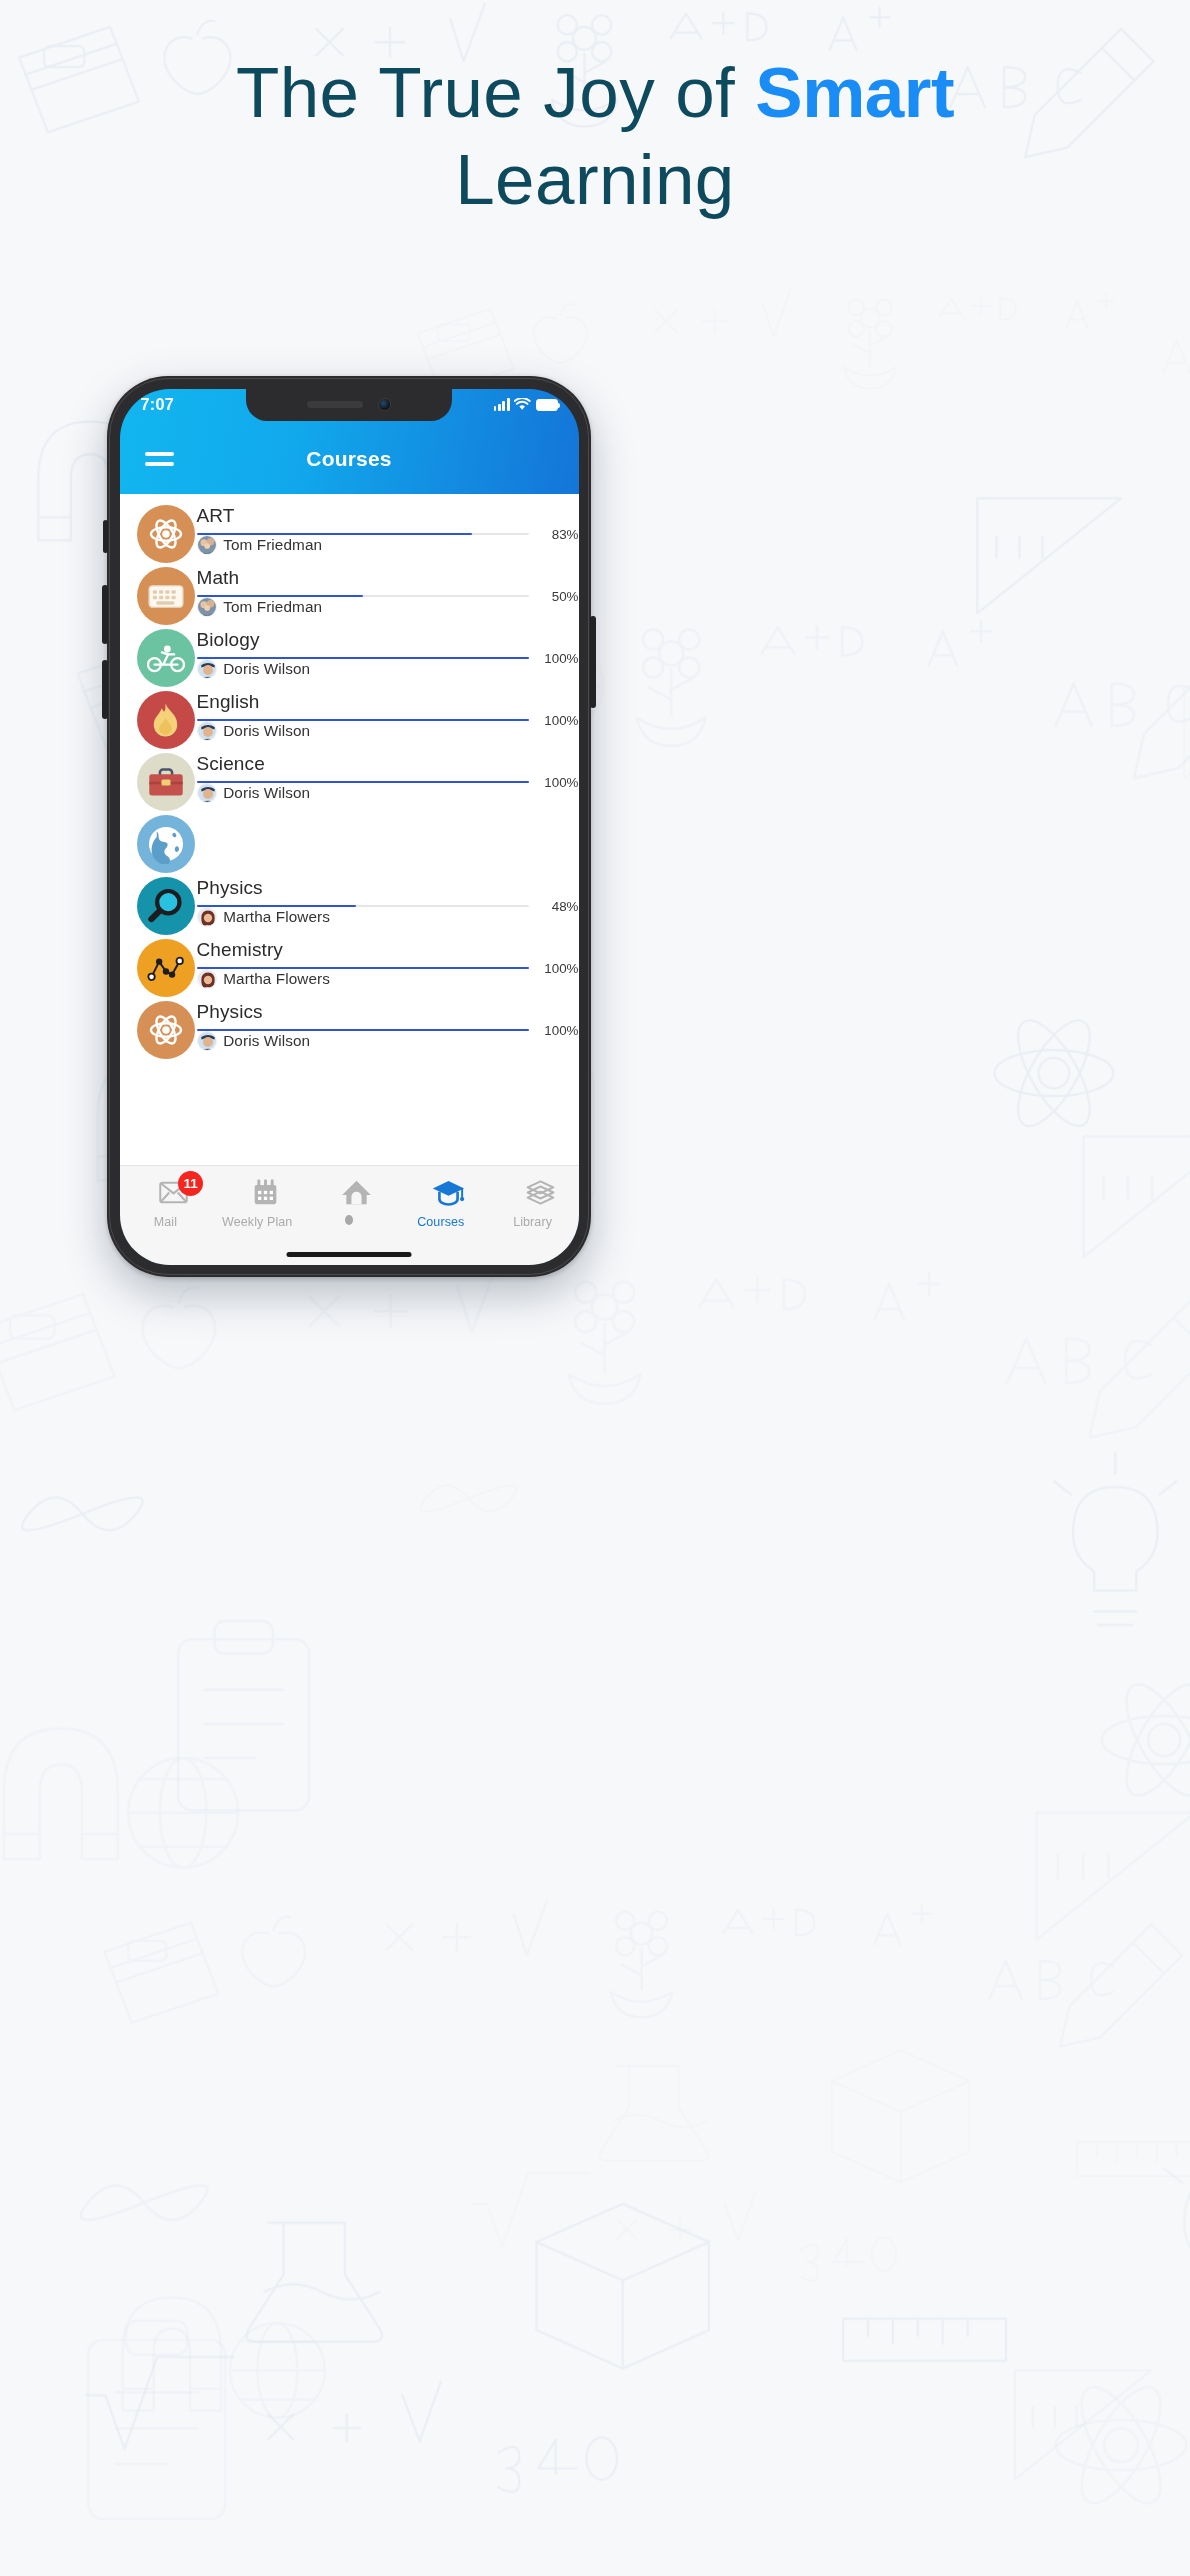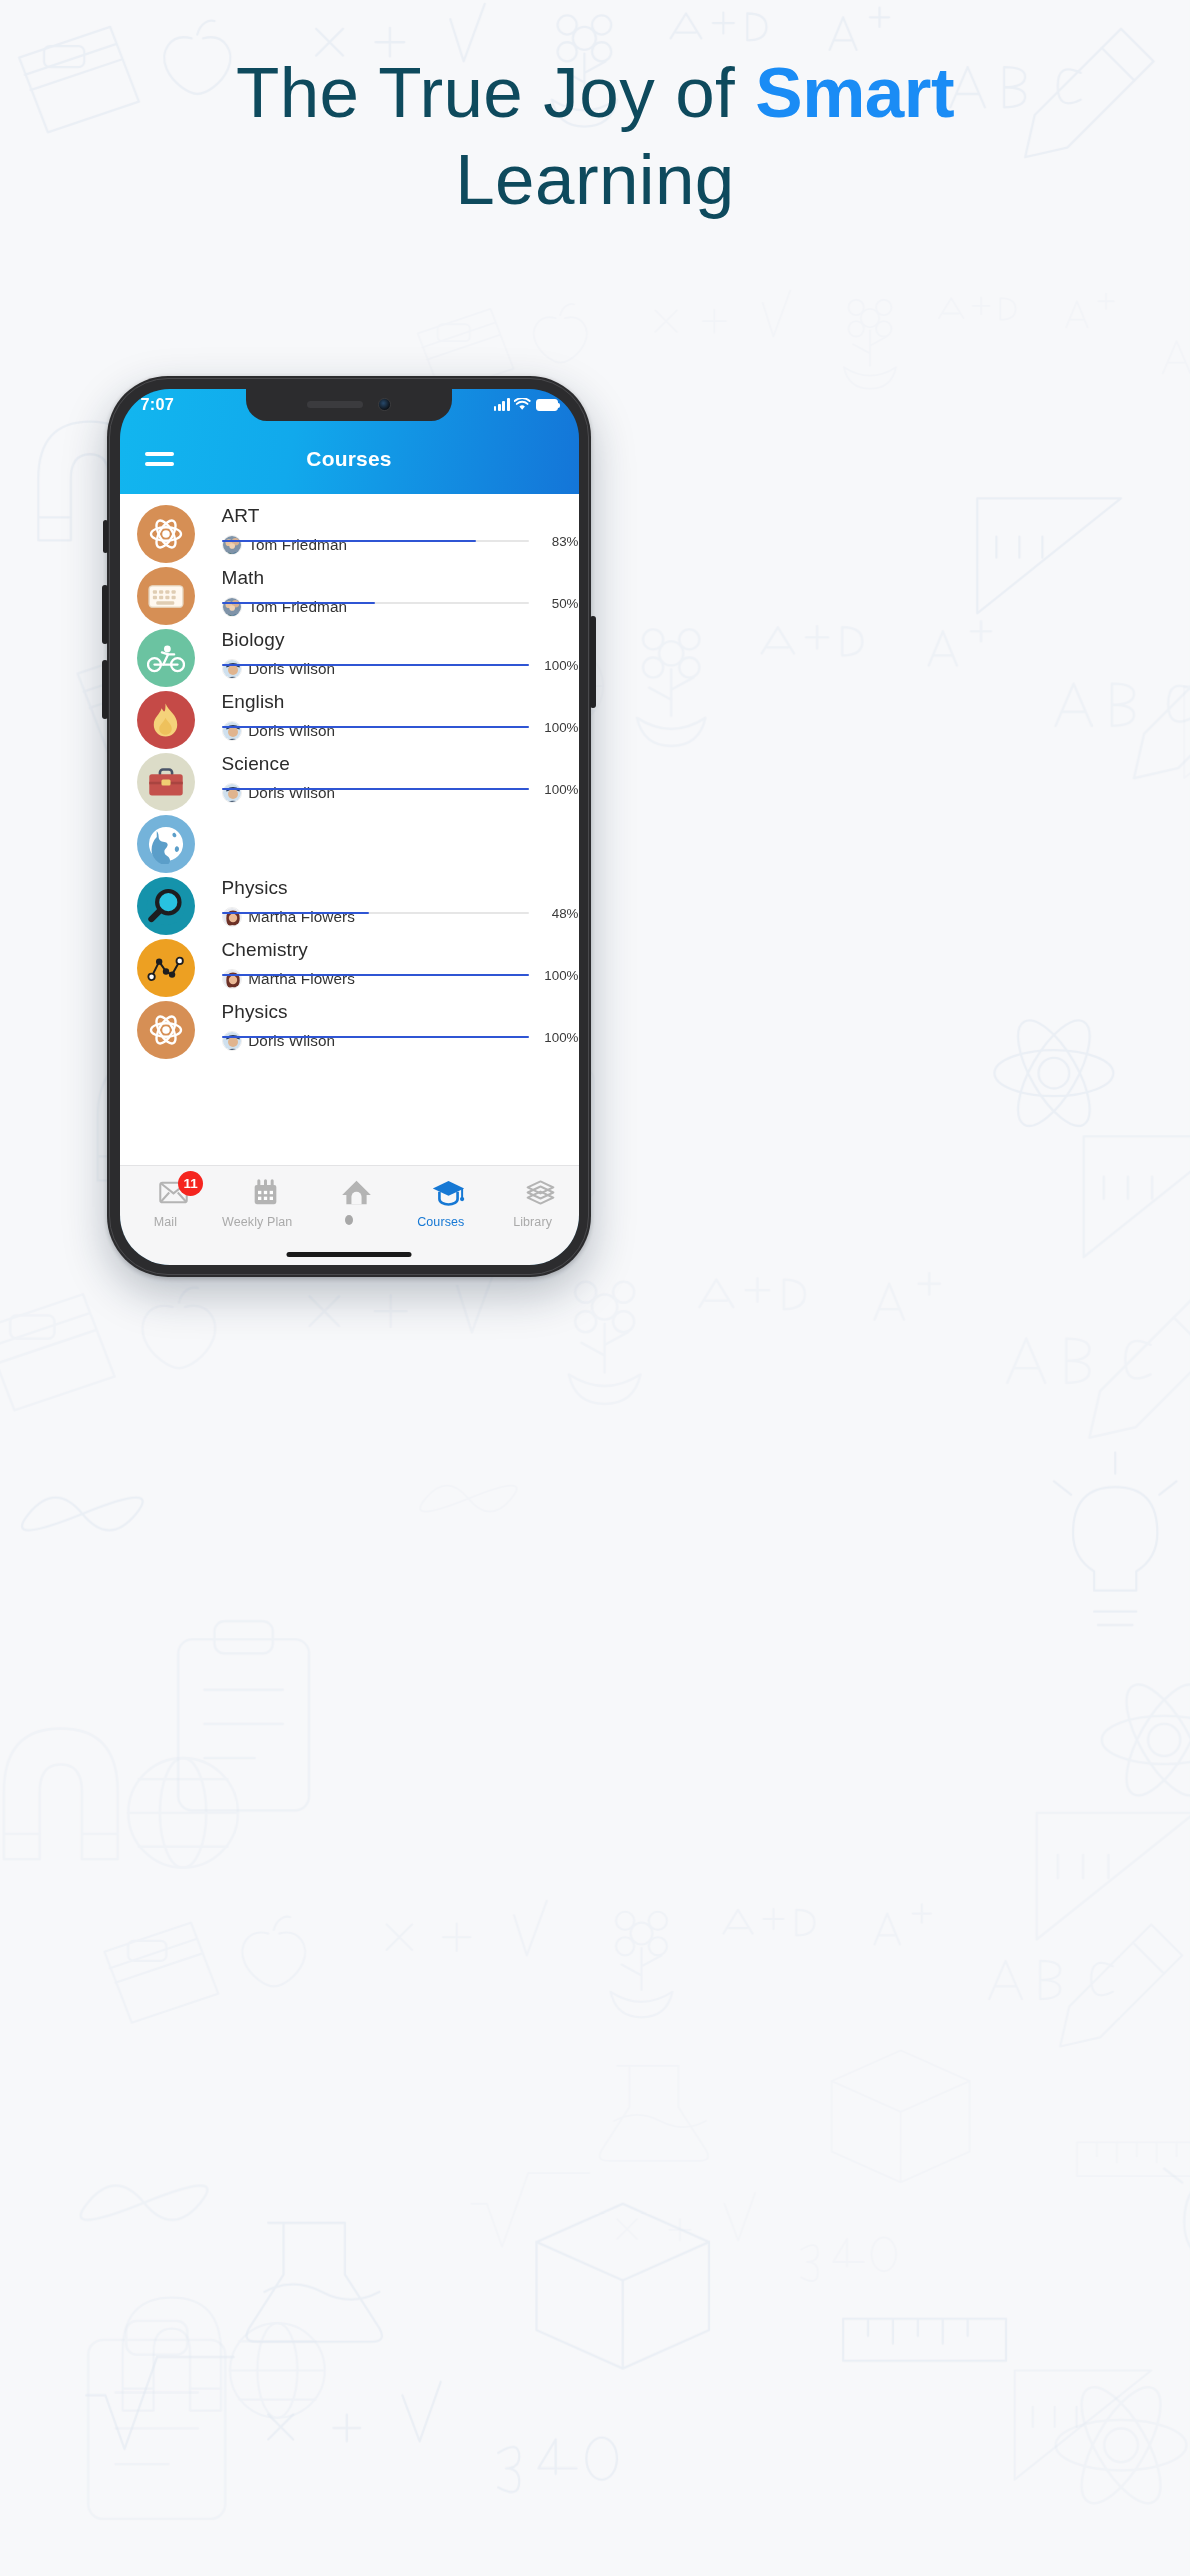--- a/index.html
+++ b/index.html
@@ -174,21 +174,21 @@
   }
   .course-icon {
     width: 58px; height: 58px;
     border-radius: 50%;
     flex: 0 0 58px;
     display: flex; align-items: center; justify-content: center;
     margin-top: 5.8px;
   }
   .course-body {
     flex: 1;
-    margin-left: 27px;
+    margin-left: 2px;
     padding-right: 7.7px;
     position: relative;
     height: 100%;
   }
   .course-name {
     font-size: 19px;
     font-weight: 400;
     color: #2b2b2b;
     line-height: 1;
     padding-top: 6.7px;
@@ -201,21 +201,21 @@
   .avatar {
     width: 20px; height: 20px; border-radius: 50%;
     flex: 0 0 20px; overflow: hidden;
     border: 1px solid rgba(0,0,0,.07);
   }
   .teacher-name { font-size: 15.3px; color: #333; letter-spacing: 0.1px; }
 
   .progress-wrap {
     position: absolute;
     left: 0;
-    bottom: 7px;
+    bottom: 14px;
     display: flex;
     align-items: center;
     width: 100%;
   }
   .track {
     height: 2.9px;
     background: #e6e6e6;
     border-radius: 1.9px;
     position: relative;
     flex: 1;

